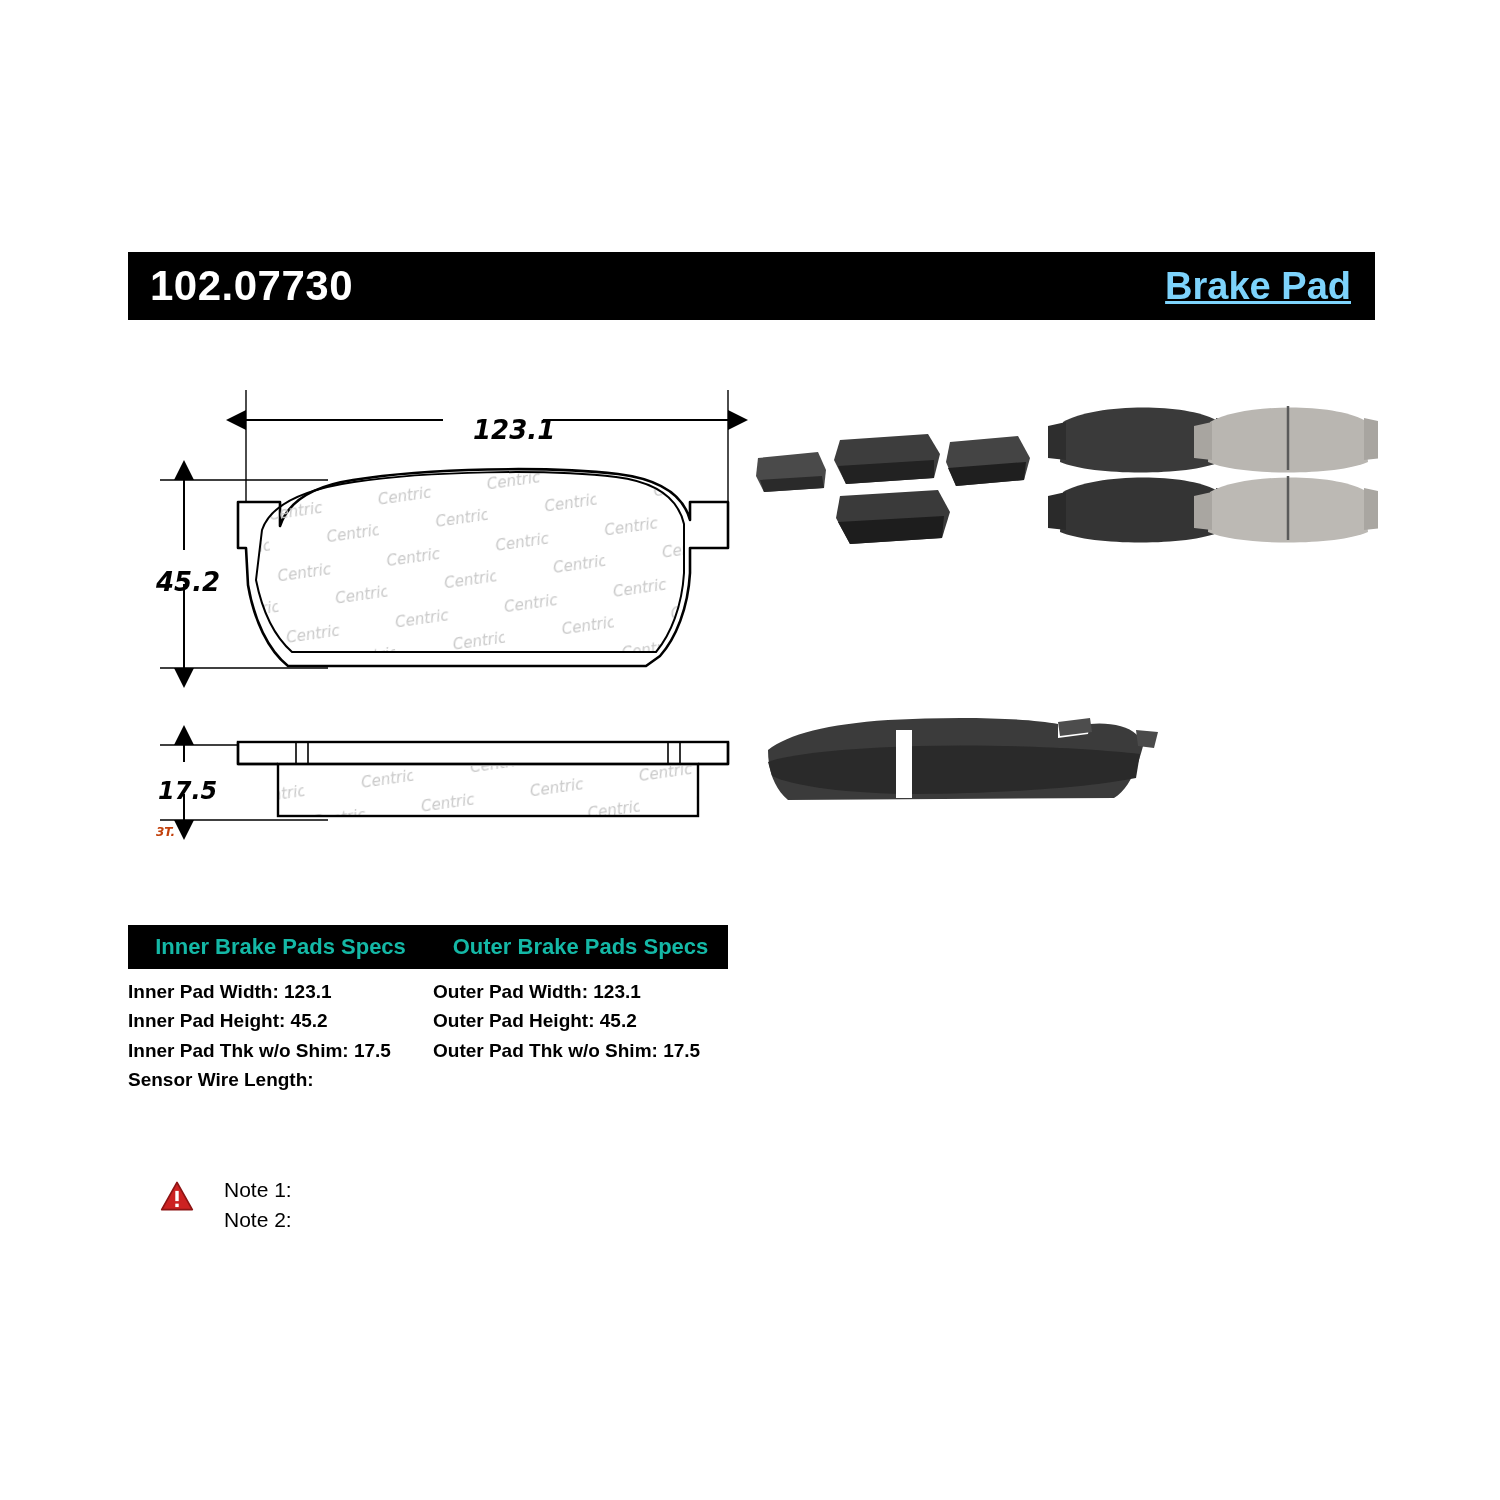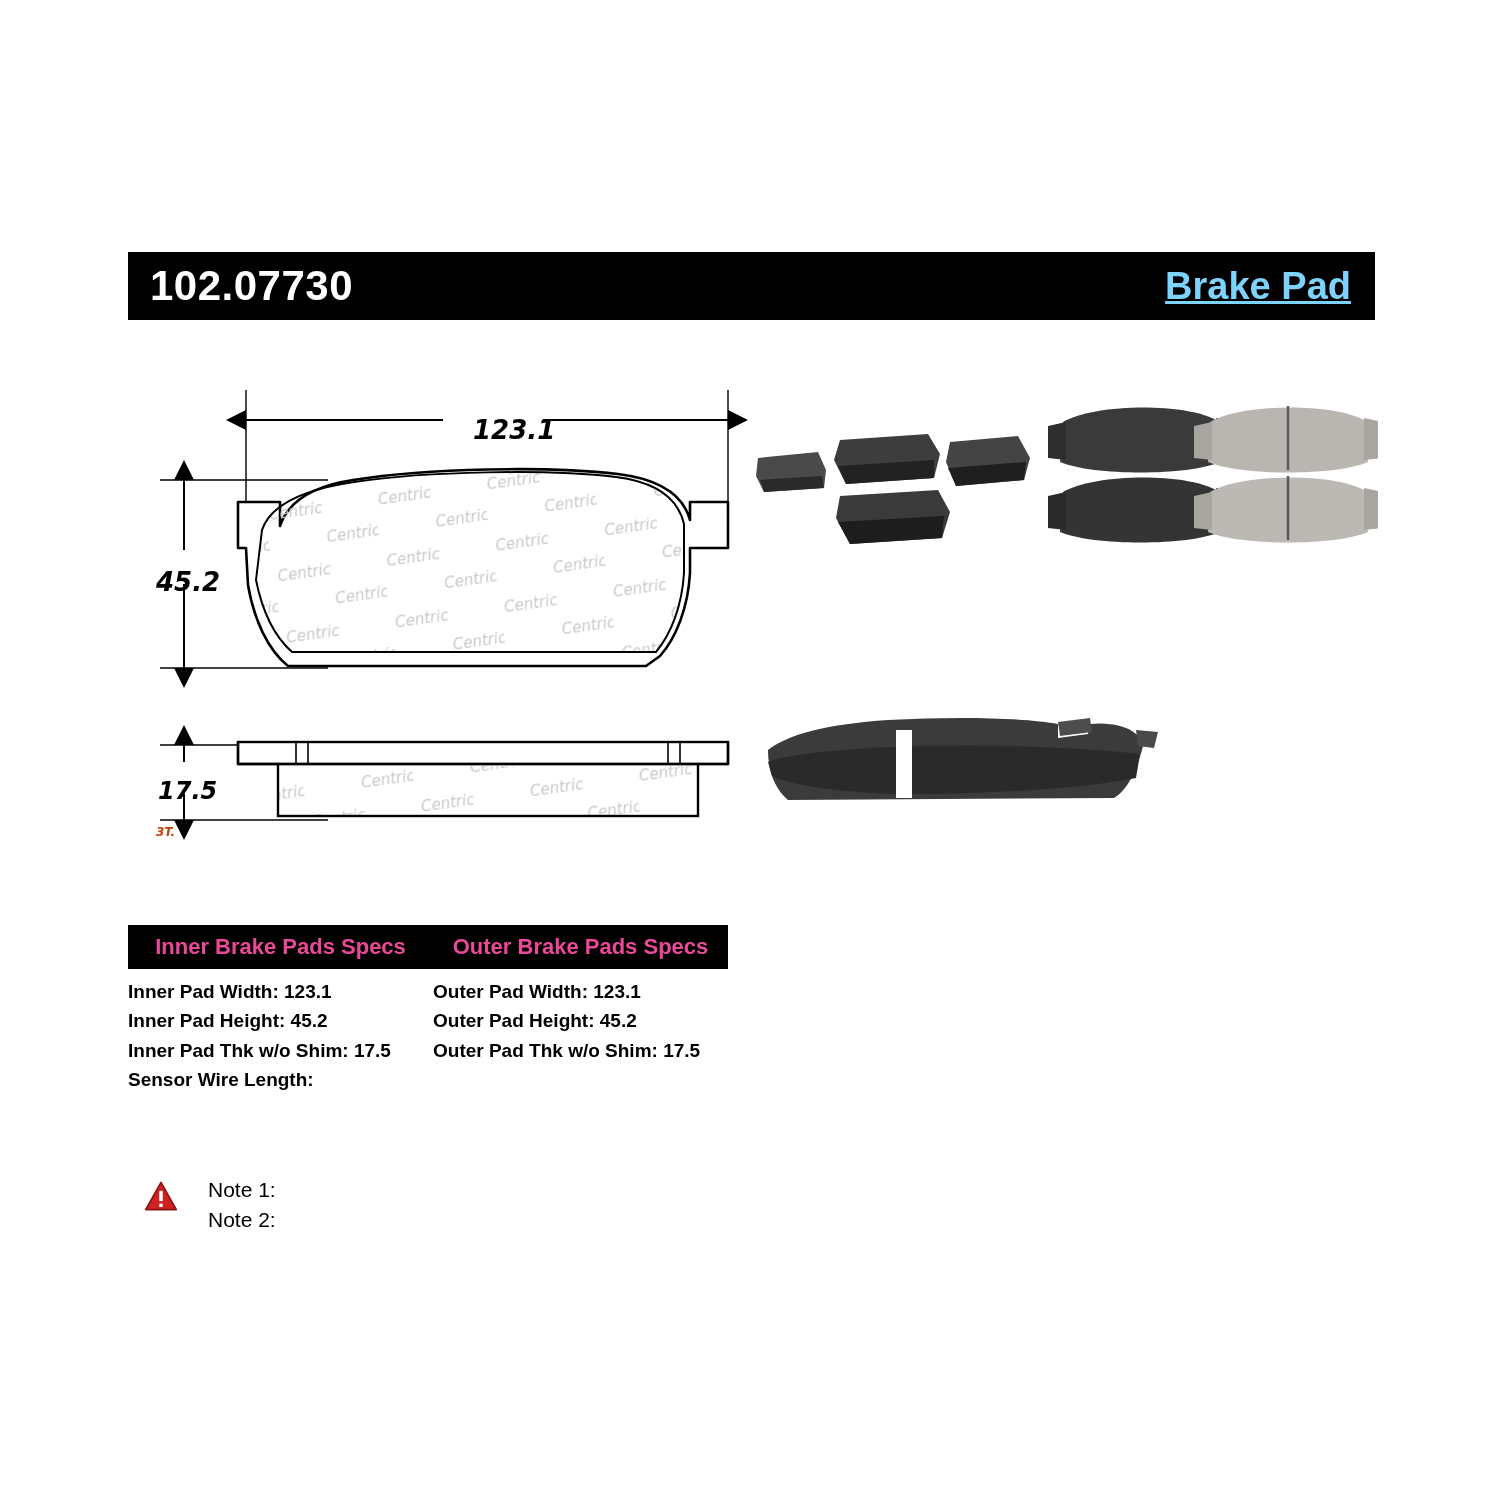--- a/index.html
+++ b/index.html
@@ -63,21 +63,21 @@
     top: 925px;
     width: 600px;
   }
   .spec-headers {
     display: flex;
     background: #000;
     height: 44px;
     align-items: center;
   }
   .spec-header {
-    color: #ec4899;
+    color: #14b8a6;
     font-size: 22px;
     font-weight: bold;
     text-align: center;
     line-height: 1;
   }
   .spec-header.inner { width: 305px; }
   .spec-header.outer { width: 295px; }
 
   .spec-rows {
     display: flex;
@@ -90,21 +90,21 @@
     font-size: 19px;
     font-weight: bold;
     text-align: left;
     line-height: 1.55;
     white-space: nowrap;
   }
 
   
   .notes {
     position: absolute;
-    left: 144px;
+    left: 160px;
     top: 1175px;
     display: flex;
     align-items: flex-start;
   }
   .warn-icon { width: 34px; height: 34px; margin-top: 4px; }
   .notes-text { margin-left: 30px; }
   .note-line {
     font-size: 21px;
     line-height: 1.45;
     white-space: nowrap;

